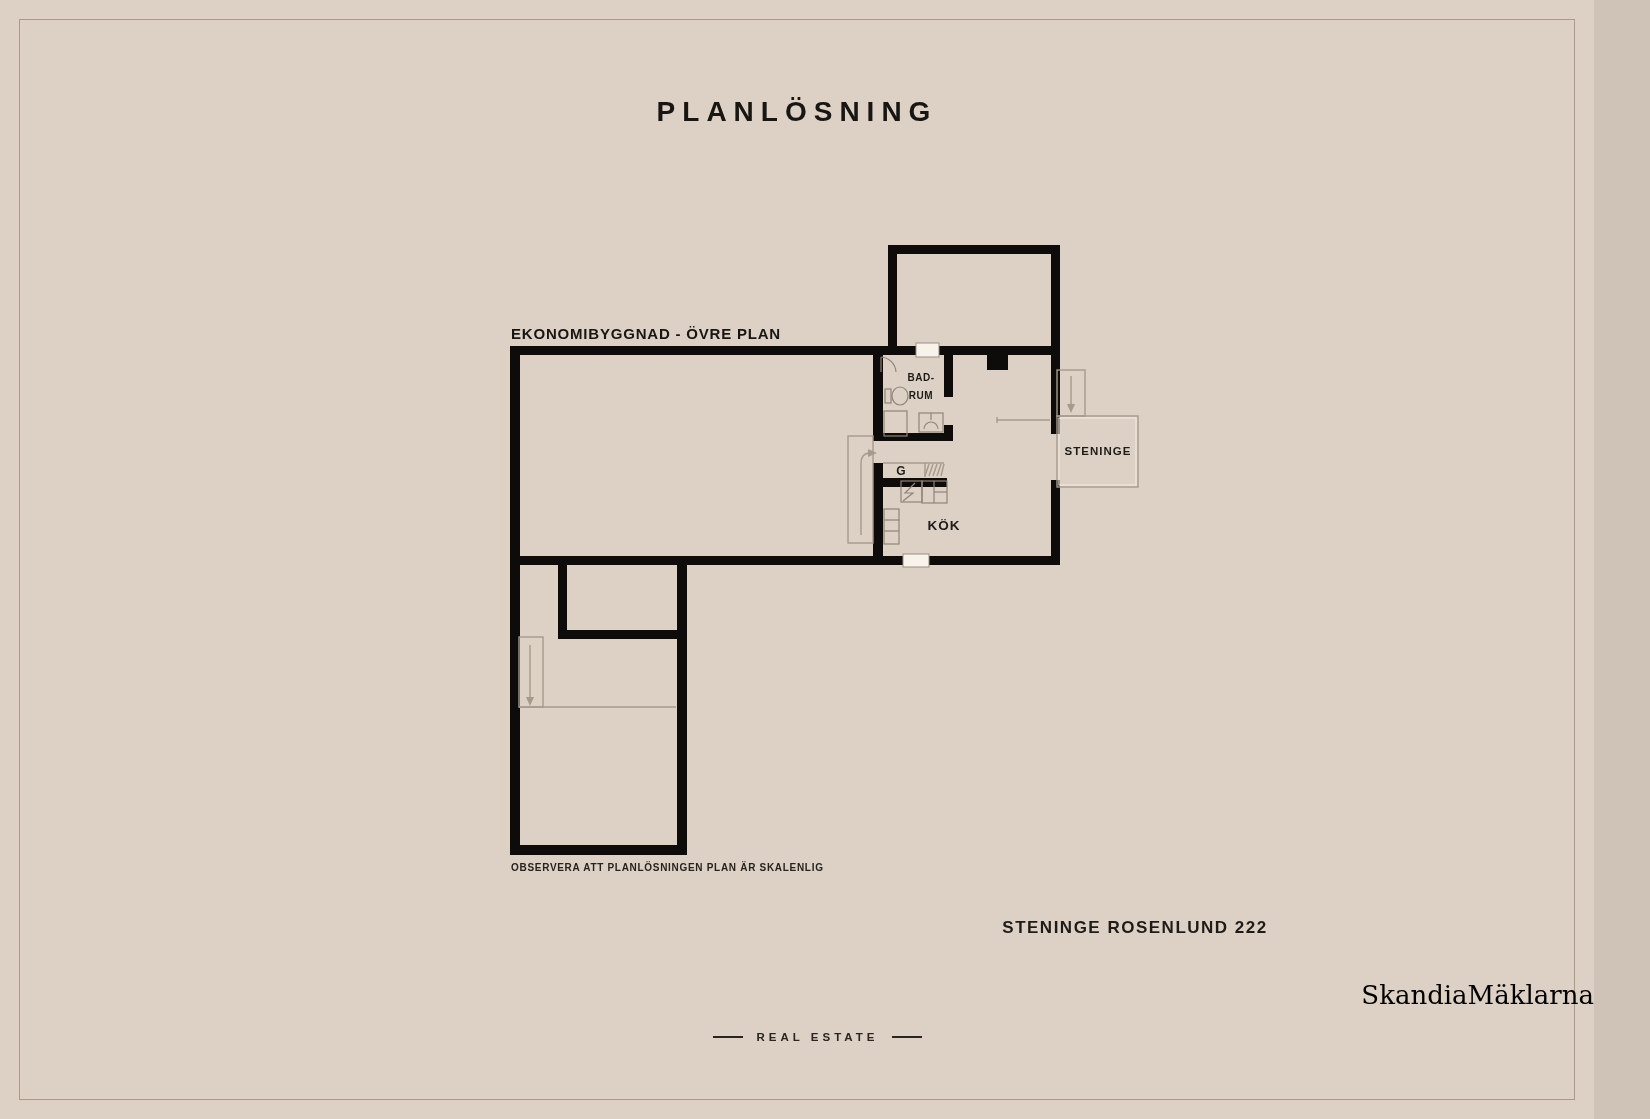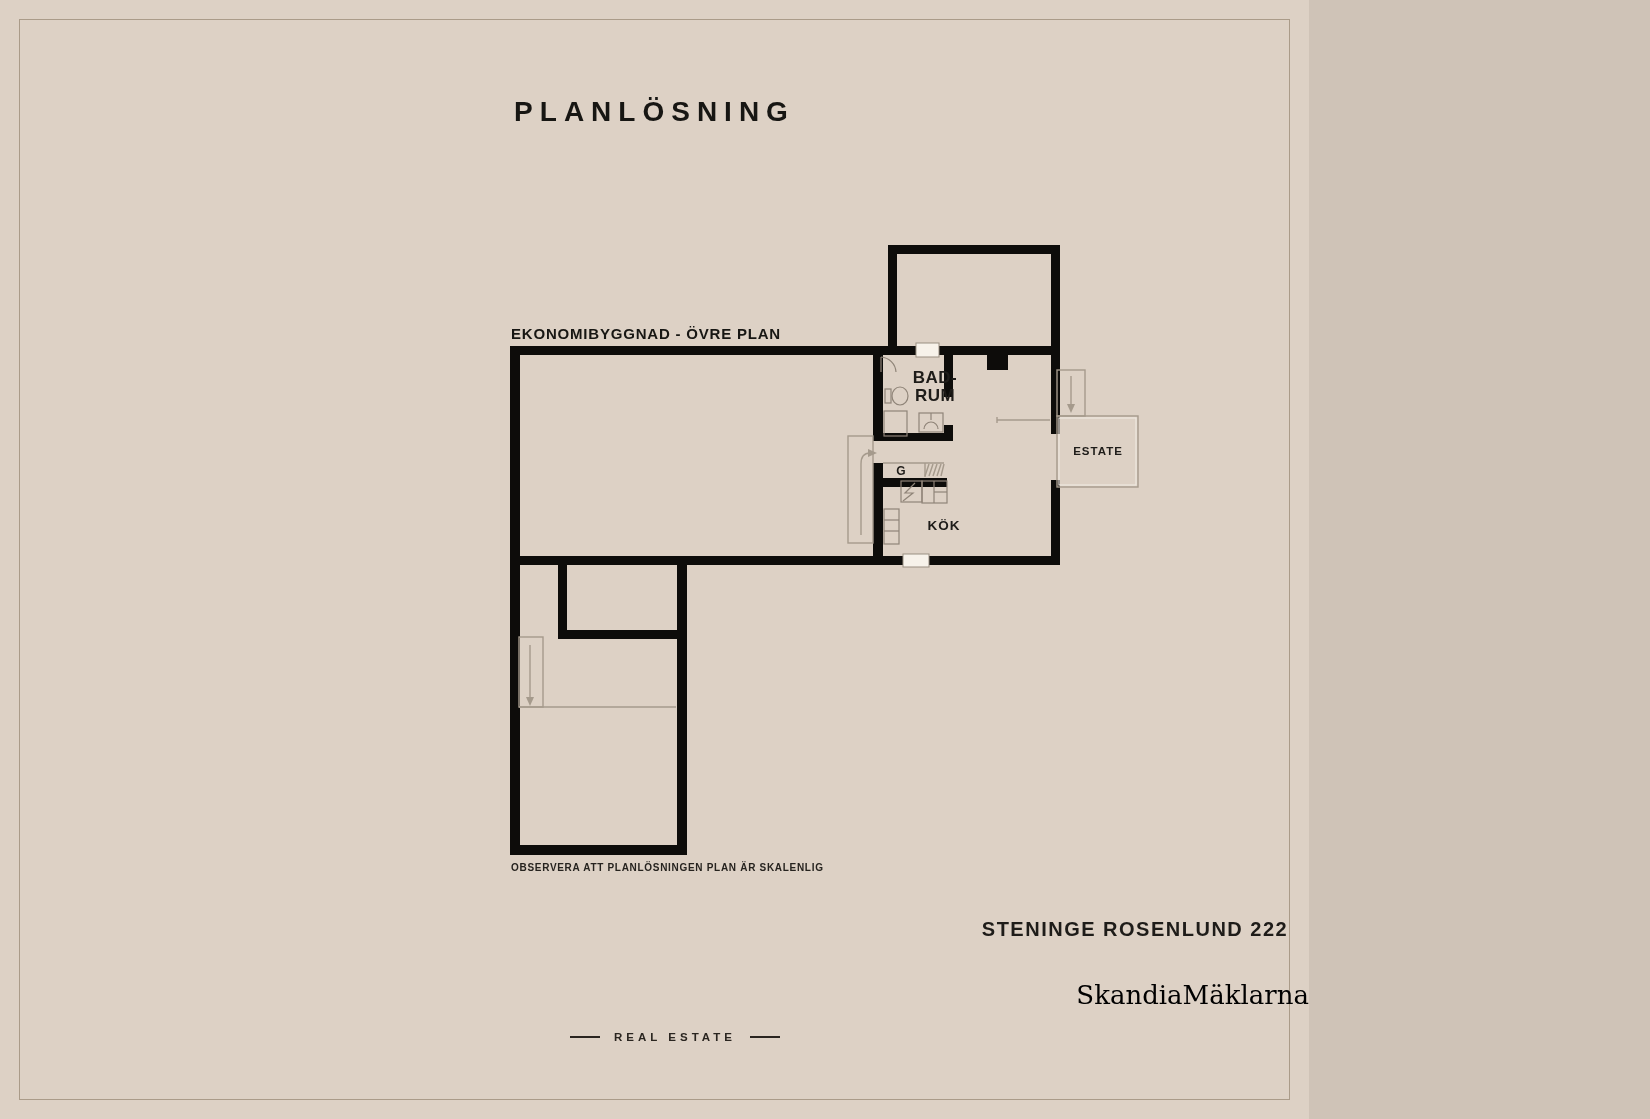--- a/index.html
+++ b/index.html
@@ -1,18 +1,18 @@
 <!DOCTYPE html>
 <html><head>
 <meta charset="utf-8">
 <style>
   html,body{margin:0;padding:0;}
   body{background:#cfc3b7;}
   .page{
-    position:relative;width:1309px;height:1119px;overflow:hidden;
+    position:relative;width:1594px;height:1119px;overflow:hidden;
     background:#ddd1c5;
     font-family:"Liberation Sans", sans-serif;
     color:#1e1c19;
     text-decoration:underline;
   }
   .frame{
     position:absolute;inset:19px;
     border:1.5px solid rgba(143,126,104,.65);
     pointer-events:none;
   }
@@ -22,31 +22,31 @@
     font-size:28px;font-weight:700;letter-spacing:7px;color:#171613;
   }
   .plan-label{
     left:511px;top:325px;
     font-size:15px;font-weight:700;letter-spacing:.8px;color:#171613;white-space:nowrap;text-align:center;
   }
   .room-label{
     transform:translateX(-50%);
     font-weight:700;text-align:center;color:#1e1c19;white-space:nowrap;
   }
-  .bathroom-label{left:921px;top:369px;font-size:17px;line-height:18px;letter-spacing:.5px;margin-left:14px;}
+  .bathroom-label{left:921px;top:369px;font-size:10px;line-height:18px;letter-spacing:.5px;}
   .closet-label{left:901px;top:464px;font-size:12px;}
   .kitchen-label{left:924px;top:518px;font-size:13.5px;letter-spacing:1px;margin-left:20px;}
   .balcony-label{left:1098px;top:445px;font-size:11.5px;letter-spacing:1px;}
   .note{
     left:511px;top:862px;
     font-size:10px;font-weight:700;letter-spacing:.7px;color:#26231f;white-space:nowrap;
   }
   .address{
     left:1135px;top:918px;transform:translateX(-50%);
-    font-size:20px;font-weight:700;letter-spacing:1.5px;color:#1e1c19;white-space:nowrap;
+    font-size:17px;font-weight:700;letter-spacing:1.5px;color:#1e1c19;white-space:nowrap;
   }
   .brand{
     left:0;right:0;top:980px;text-align:right;
     font-family:"DejaVu Serif", serif;
     font-size:26px;color:#000000;
   }
   .brand-sub{
     left:0;right:0;top:1031px;
     display:flex;align-items:center;justify-content:center;gap:14px;padding-left:41px;
   }
@@ -169,21 +169,21 @@
   </svg>
 
   <div class="abs plan-label">EKONOMIBYGGNAD - ÖVRE PLAN</div>
 
   <div class="abs room-label bathroom-label">
     <div>BAD-</div>
     <div>RUM</div>
   </div>
   <div class="abs room-label closet-label">G</div>
   <div class="abs room-label kitchen-label">KÖK</div>
-  <div class="abs room-label balcony-label">ESTATE</div>
+  <div class="abs room-label balcony-label">STENINGE</div>
 
   <div class="abs note">OBSERVERA ATT PLANLÖSNINGEN PLAN ÄR SKALENLIG</div>
 
   <div class="abs address">STENINGE ROSENLUND 222</div>
   <div class="abs brand">SkandiaMäklarna</div>
   <div class="abs brand-sub">
     <span class="rule"></span>
     <span class="tagline">REAL ESTATE</span>
     <span class="rule"></span>
   </div>

